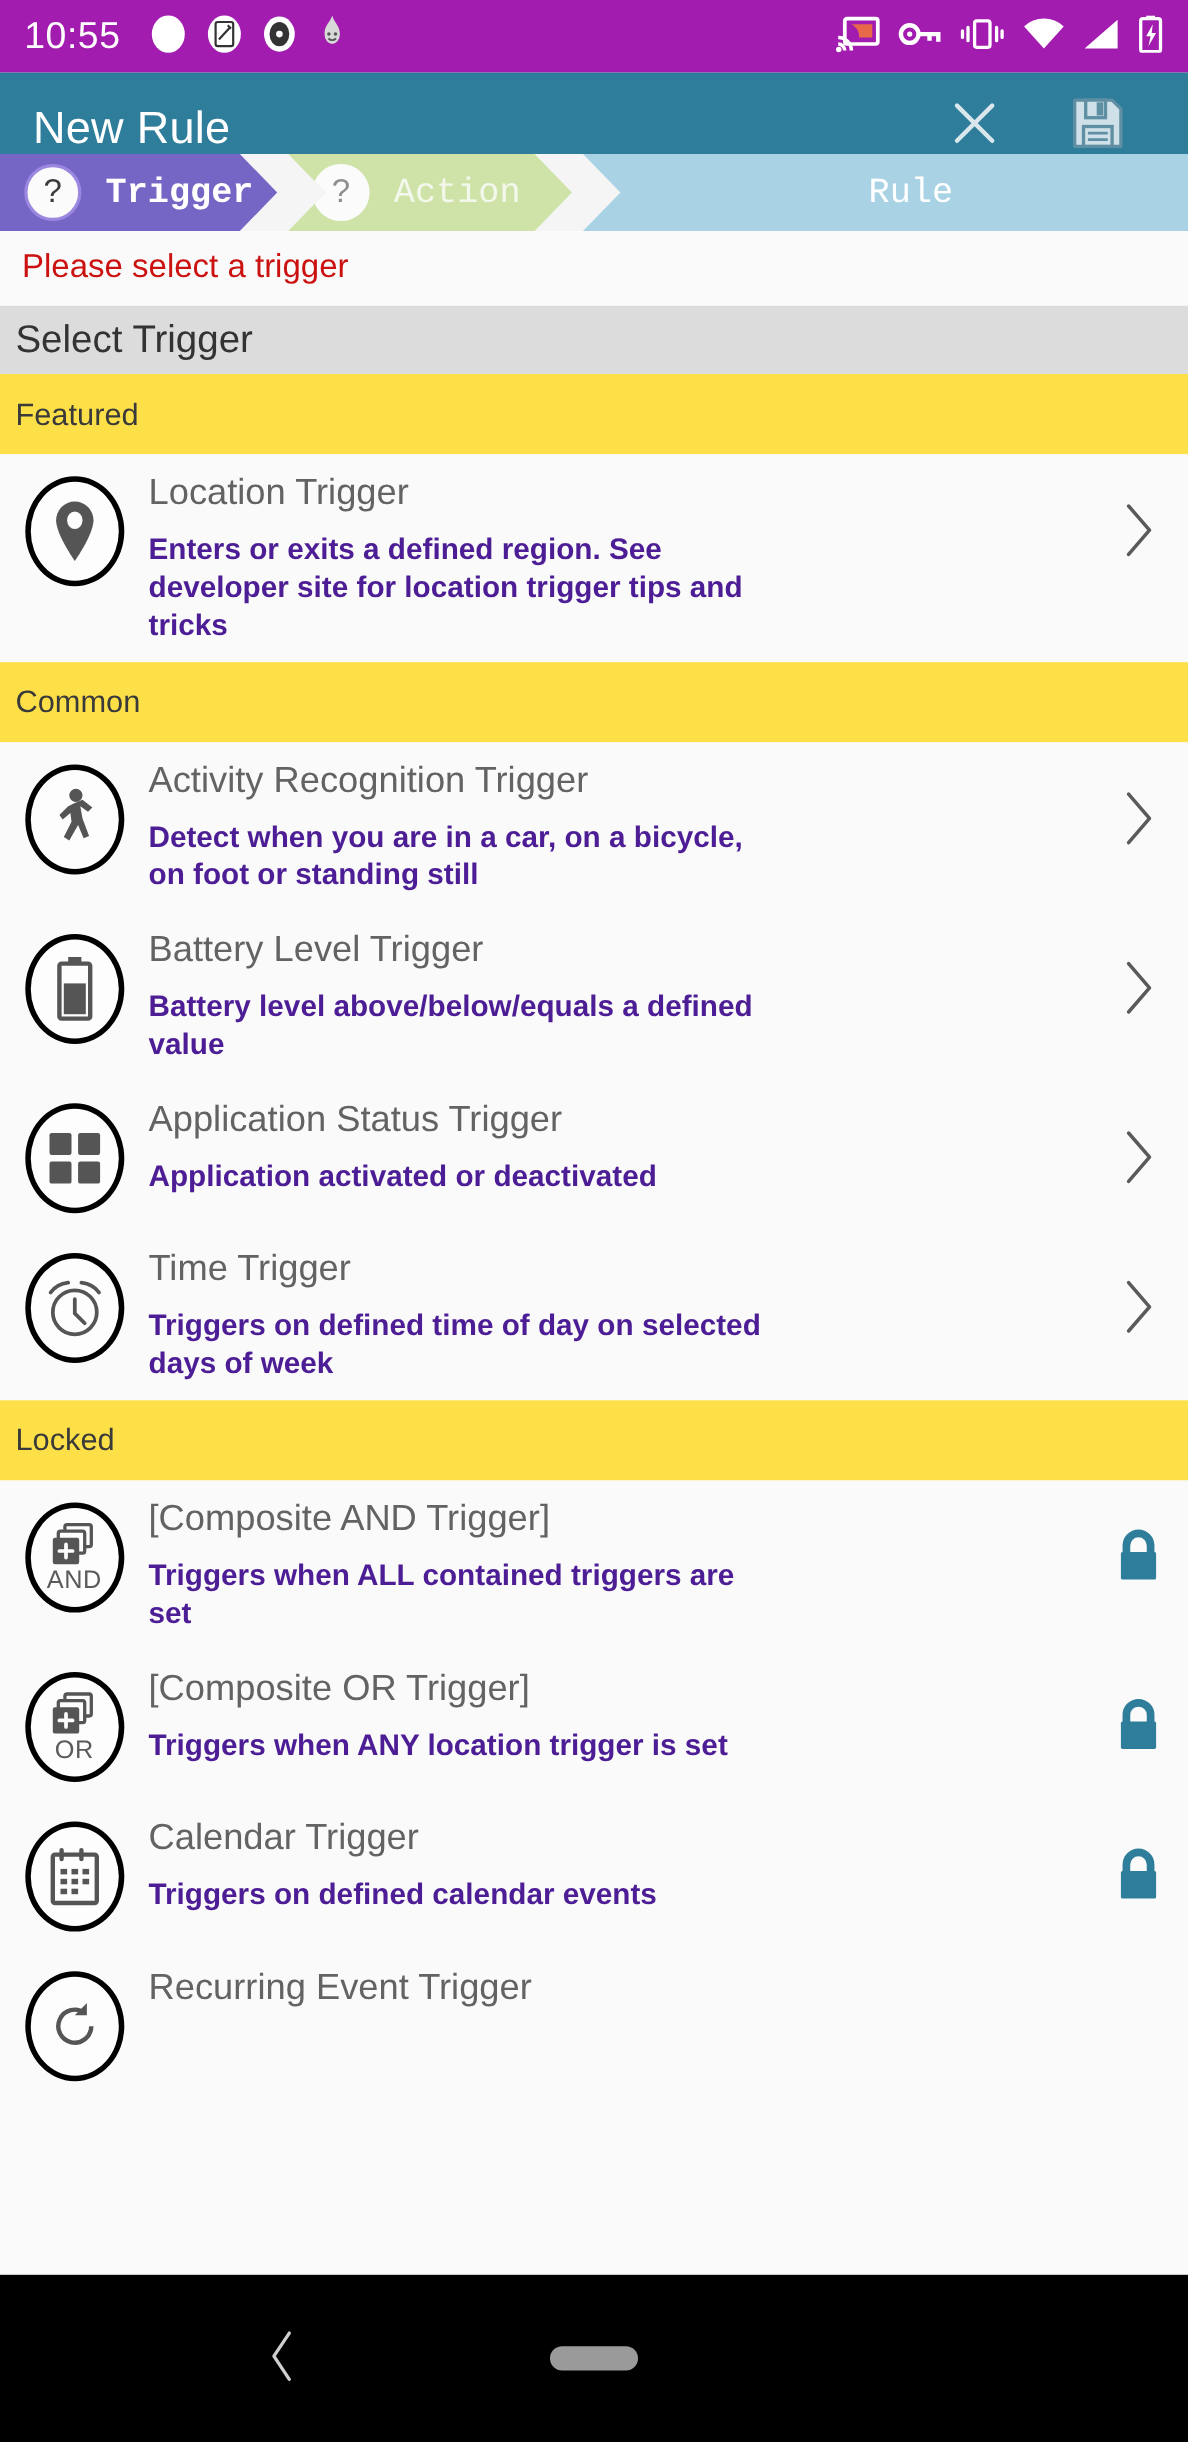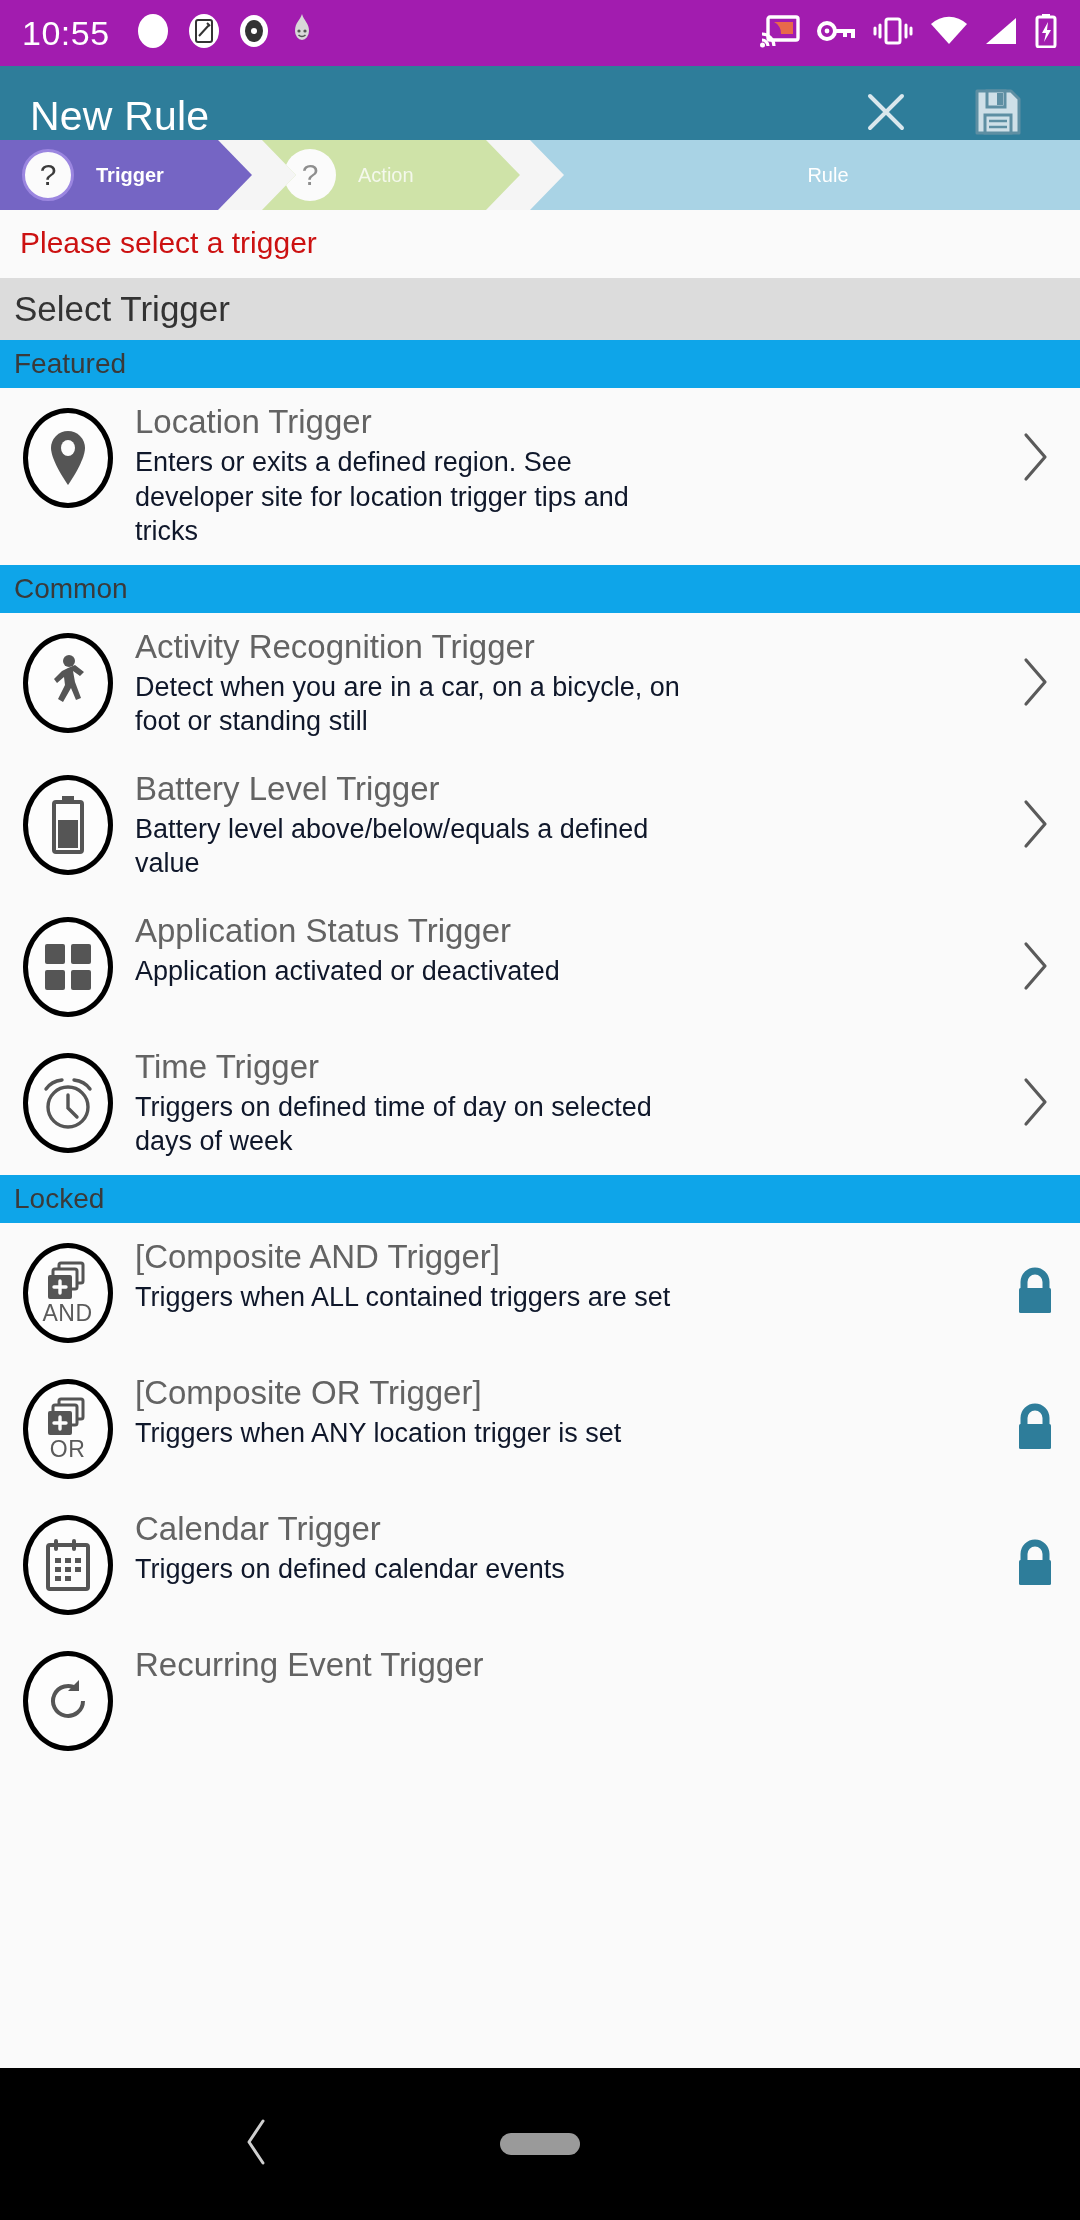--- a/index.html
+++ b/index.html
@@ -45,54 +45,54 @@
     clip-path: polygon(0 0, 224px 0, 258px 35px, 224px 70px, 0 70px, 34px 35px); }
   .step-3 { flex: 1; margin-left: 10px; background: #a9d3e5;
     clip-path: polygon(0 0, 100% 0, 100% 70px, 0 70px, 34px 35px); padding-left: 46px; }
   .step-badge {
     width: 52px; height: 52px; border-radius: 50%; background: #fbfbfb;
     display: flex; align-items: center; justify-content: center;
     font-size: 30px; color: #444; flex: none;
   }
   .step-1 .step-badge { border: 3px solid #9b86e0; color: #3b3b3b; }
   .step-2 .step-badge { color: #8e8e8e; }
-  .step-label { font-size: 20px; margin-left: 22px; }
+  .step-label { font-size: 32px; margin-left: 22px; font-family: Liberation Mono, monospace; }
   .step-1 .step-label { color: #ffffff; font-weight: 700; }
   .step-2 .step-label { color: #f4f8ec; }
   .step-3 .step-label { color: #ffffff; margin-left: 0; }
   .step-3-inner { width: 100%; text-align: center; }
 
   
   .error-bar { background: #fafafa; padding: 16px 20px 18px 20px; }
   .error-text { color: #cc1111; font-size: 30px; }
 
   
   .title-band {
     background: #dcdcdc; height: 62px; display: flex; align-items: center;
     padding-left: 14px;
   }
   .title-band-text { font-size: 35px; color: #333; }
   .group-band {
-    background: #0ea5e9; height: 48px; display: flex; align-items: center;
+    background: #fde047; height: 73px; display: flex; align-items: center;
     padding-left: 14px;
   }
   .group-band-text { font-size: 28px; color: #3a3a3a; }
 
   
   .list { background: #fafafa; }
   .row { display: flex; align-items: flex-start; padding: 16px 0 16px 0; background: #fafafa; }
   .row-icon-cell { width: 135px; flex: none; display: flex; justify-content: center; padding-top: 4px; }
   .icon-circle {
     width: 90px; height: 100px; border-radius: 50%;
     border: 5px solid #000000; background: #fdfdfd;
     display: flex; flex-direction: column; align-items: center; justify-content: center;
   }
   .row-text { flex: 1; padding-right: 10px; }
   .row-title { font-size: 33px; color: #636363; line-height: 1.12; }
-  .row-desc { font-size: 27px; color: #0f172a; line-height: 1.28; margin-top: 4px; max-width: 560px; }
+  .row-desc { font-size: 27px; color: #4c1d95; line-height: 1.28; margin-top: 16px; max-width: 560px; font-weight: bold; }
   .row-end { width: 90px; flex: none; display: flex; align-items: center; justify-content: center; padding-top: 26px; }
   .chev { display: block; }
   .lockico { display: block; }
   .and-label { font-size: 23px; color: #5b5b5b; line-height: 1; margin-top: 1px; letter-spacing: .5px; }
 
   .row-clipped { overflow: hidden; }
 
   
   .navbar {
     position: absolute; left: 0; bottom: 0; width: 1080px; height: 152px;

